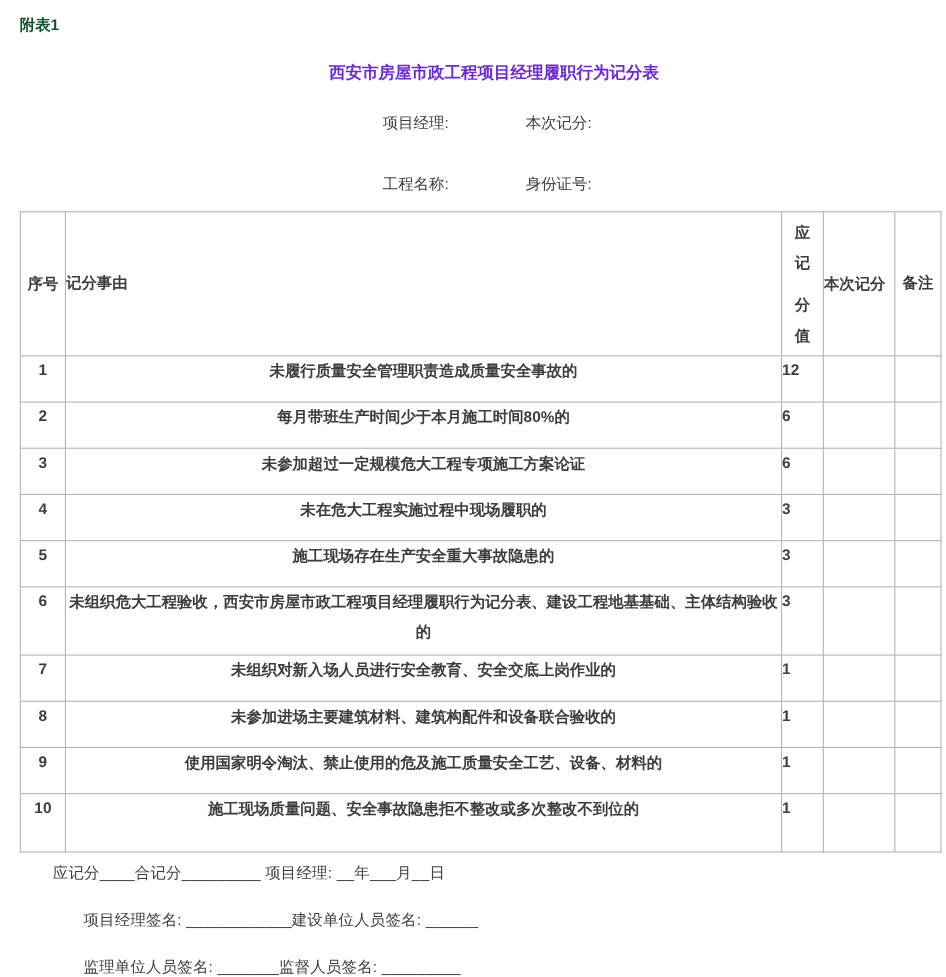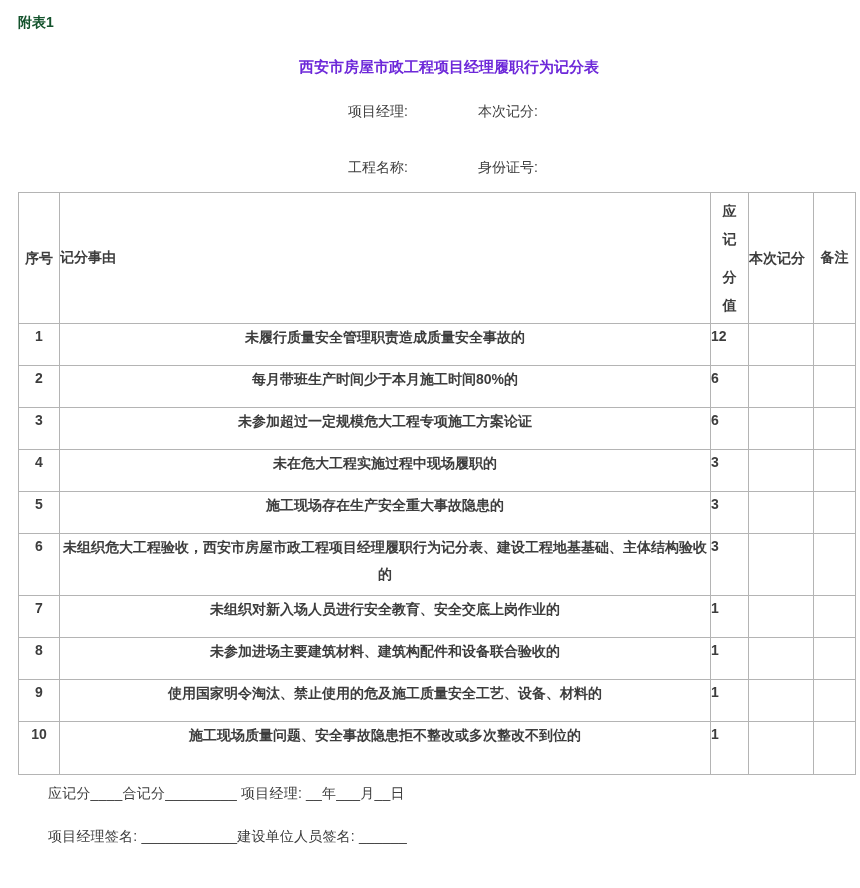--- a/index.html
+++ b/index.html
@@ -66,21 +66,21 @@
   th.th-current { vertical-align: middle; text-align: left; padding: 0 8px; line-height: 24px; word-break: break-all; }
   th.th-remark { vertical-align: middle; text-align: center; white-space: nowrap; }
 
   td.td-no { vertical-align: top; text-align: center; padding-top: 5px; line-height: 24px; }
   td.td-reason { vertical-align: top; text-align: center; padding: 4px 19px 0 19px; line-height: 27px; margin-left: 16px; }
   td.td-score { vertical-align: top; text-align: left; padding: 5px 0 0 8px; line-height: 24px; }
   td.td-current, td.td-remark { vertical-align: top; }
 
   .footer { margin: 10px 0 0 48px; }
   .footer-line { line-height: 16px; letter-spacing: 0.2px; }
-  .footer-line + .footer-line { margin-top: 27px; }
+  .footer-line + .footer-line { margin-top: 27px; margin-left: 28px; }
 </style>
 </head>
 <body>
 
 <div class="page">
 
   <div class="page-tag">附表1</div>
 
   <div class="doc-title">西安市房屋市政工程项目经理履职行为记分表</div>
 
@@ -182,15 +182,16 @@
         <td class="td-score">1</td>
         <td class="td-current"></td>
         <td class="td-remark"></td>
       </tr>
     </tbody>
   </table>
 
   <div class="footer">
     <div class="footer-line">应记分____合记分_________  项目经理: __年___月__日</div>
     <div class="footer-line">项目经理签名: ____________建设单位人员签名: ______</div>
+    <div class="footer-line">监理单位人员签名: _______监督人员签名: _________</div>
   </div>
 
 </div>
 
 </body></html>

